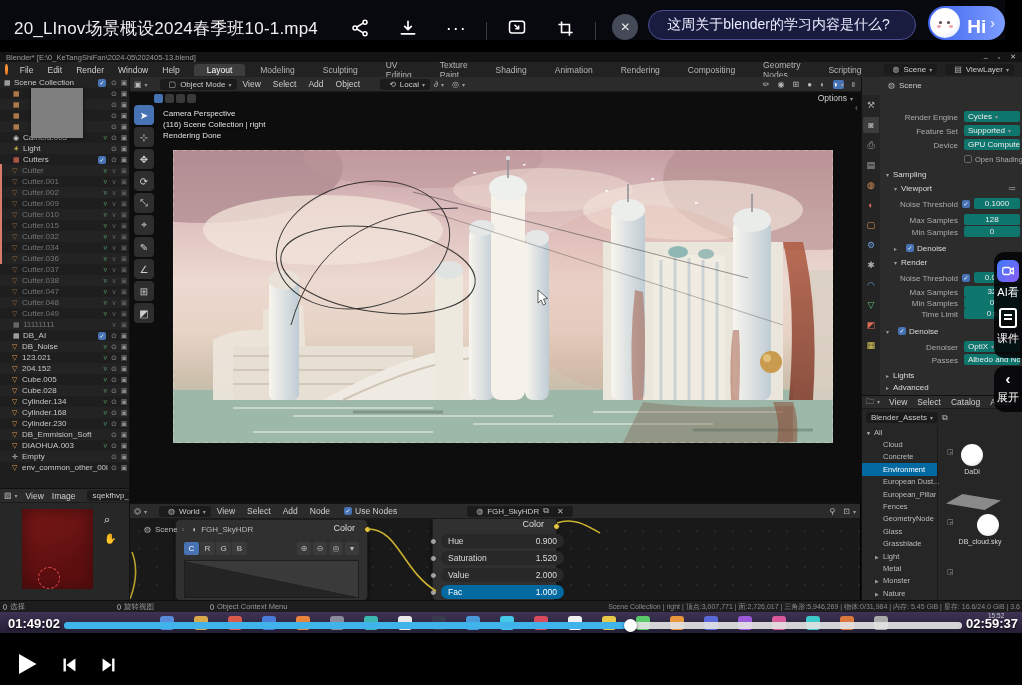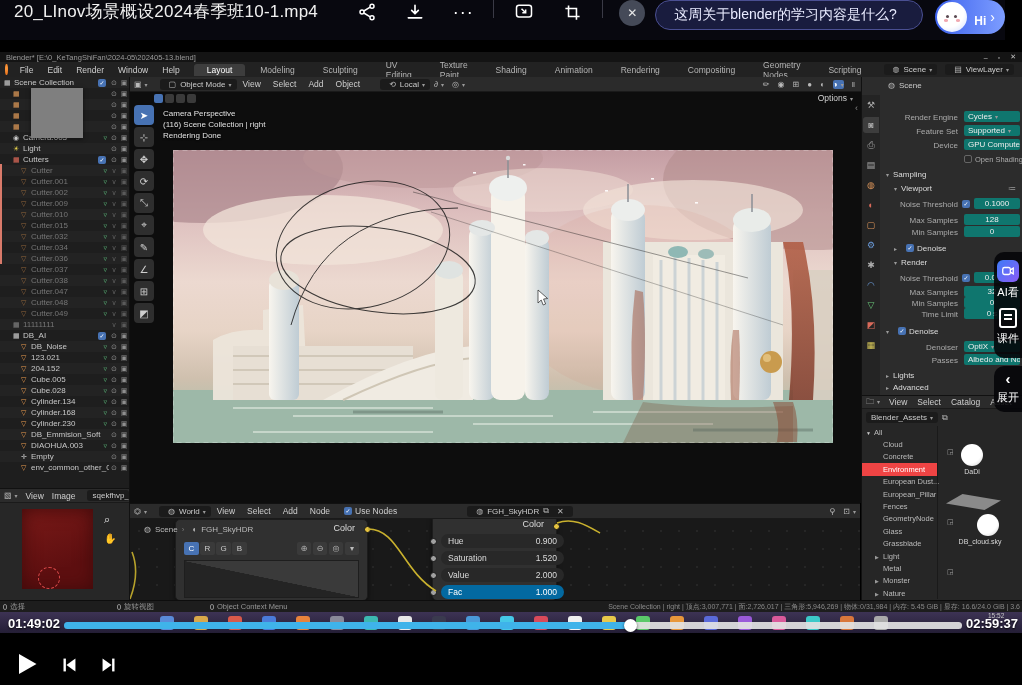--- a/index.html
+++ b/index.html
@@ -1,30 +1,30 @@
 <!DOCTYPE html>
 <html><head>
 <meta charset="utf-8">
 <style>
 *{margin:0;padding:0;box-sizing:border-box}
 body{background:#111;font-family:"Liberation Sans",sans-serif;-webkit-font-smoothing:antialiased}
 .stage{position:relative;width:1022px;height:685px;background:#000;overflow:hidden}
 .ab{position:absolute}
 .row{display:flex;align-items:center}
 
-.topbar{left:0;top:0;width:1005px;height:40px;background:#08080f;display:flex;align-items:flex-start;z-index:50}
+.topbar{left:0;top:0;width:1005px;height:40px;background:#08080f;display:flex;align-items:flex-end;z-index:50}
 .vtitle{color:#f0f0f0;font-size:17px;margin-left:14px;letter-spacing:.2px;white-space:nowrap}
 .tico-btn{width:24px;height:24px;display:flex;align-items:center;justify-content:center;margin:0 12px;color:#fff}
 .tdiv{width:1px;height:18px;background:#3a3a46;margin:0 6px}
 .closeb{width:26px;height:26px;border-radius:50%;background:#454a58;color:#e8e8e8;font-size:12px;display:flex;align-items:center;justify-content:center;margin:0 10px}
 .searchpill{height:30px;border-radius:16px;background:#191c3e;border:1px solid #4a4f92;color:#e9ebff;font-size:14px;display:flex;align-items:center;padding:0 18px;width:268px;white-space:nowrap}
 .hipill{height:34px;border-radius:17px;background:linear-gradient(90deg,#3e63ee,#7d9dff);display:flex;align-items:center;padding:2px 10px 2px 2px;margin-left:12px}
 .hava{width:30px;height:30px;border-radius:50%;background:radial-gradient(circle at 40% 35%,#ffffff 55%,#cfdcff);position:relative;overflow:hidden}
 .hava i{position:absolute;width:3px;height:3px;border-radius:50%;background:#5a4a52}
-.hilab{color:#fff;font-size:12px;font-weight:bold;margin:8px 4px 0 7px}
+.hilab{color:#fff;font-size:19px;font-weight:bold;margin:8px 4px 0 7px}
 .hiarr{color:#fff;font-size:14px}
 
 .btitle{left:0;top:52px;width:1022px;height:10px;background:#141414;color:#9a9a9a;font-size:7.5px;display:flex;align-items:center;padding:0 6px}
 .wbtn{color:#c0c0c0;font-size:7px;margin-left:10px}
 .wmin::before{content:"–"}.wmax::before{content:"▫"}.wclose::before{content:"✕"}
 .menubar{left:0;top:62px;width:1022px;height:15px;background:#222;display:flex;align-items:center;font-size:8.5px;color:#cfcfcf}
 .menu{padding:0 7px}
 .wtab{padding:1px 13px;border-radius:3px 3px 0 0;color:#b5b5b5;margin:0 1px;font-size:8.5px}
 .wtab.act{background:#3d3d3d;color:#fff}
 .selfield{display:flex;align-items:center;background:#1b1b1b;border-radius:3px;height:11px;padding:0 5px;color:#ccc;font-size:8px;margin-left:8px}
@@ -32,21 +32,21 @@
 
 .ehdr{background:#2b2b2b;display:flex;align-items:center;font-size:8.5px;color:#cfcfcf;border-bottom:1px solid #1a1a1a}
 .eico{color:#b9b9b9;font-size:8px;margin:0 4px}
 .cbx{width:8px;height:8px;background:#4772b3;border-radius:2px;color:#fff;font-size:6px;line-height:8px;text-align:center;margin-right:3px}
 .cbx::before{content:"✓"}
 .cbx.off{background:#2a2a2a;border:1px solid #666}.cbx.off::before{content:""}
 
 .outl{left:0;top:77px;width:130px;height:411px;background:#1e1e1e;border-right:1px solid #111;overflow:hidden}
 .orow{height:11px;display:flex;align-items:center;font-size:8px;color:#c8c8c8;padding-left:4px;white-space:nowrap}
 .orow:nth-child(odd){background:rgba(255,255,255,.025)}
-.orow.ind1{padding-left:13px}.orow.ind2{padding-left:21px}
+.orow.ind1{padding-left:13px}.orow.ind2{padding-left:12px}
 .oi{width:10px;flex:0 0 10px;font-size:7px}
 .col .oi::before{content:"▦";color:#c9c9c9}
 .colo .oi::before{content:"▦";color:#e09a58}
 .colred .oi::before{content:"▦";color:#e06a5a}
 .mesh .oi::before{content:"▽";color:#ef9d4f}
 .cam .oi::before{content:"◉";color:#c9c9c9}
 .light .oi::before{content:"☀";color:#e8d44d}
 .empty .oi::before{content:"✛";color:#c9c9c9}
 .on{flex:1;overflow:hidden}
 .dim .on{color:#767676}.dim .oi::before{opacity:.55}
@@ -72,21 +72,21 @@
 .psec{position:absolute;font-size:8px;color:#dcdcdc}
 .psec::before{content:"▾";font-size:6px;color:#999;margin-right:4px}
 .psec.cl::before{content:"▸"}
 
 .assets{left:861px;top:395px;width:161px;height:205px;background:#262626;border-left:1px solid #111;border-top:1px solid #111;overflow:hidden}
 .cat{height:12.4px;font-size:7.5px;color:#bbb;display:flex;align-items:center;padding-left:13px;white-space:nowrap}
 .cat .arr{width:8px;flex:0 0 8px}
 .cat.arrow .arr::before{content:"▶";font-size:5px;color:#999}
 .cat.all .arr::before{content:"▼";font-size:5px;color:#ccc}
 .cat.all{padding-left:4px}
-.cat.sel{background:#ef4444;color:#fff}
+.cat.sel{background:#0369a1;color:#fff}
 .sphere{border-radius:50%;background:radial-gradient(circle at 38% 32%,#ffffff 60%,#c9c9c9);position:absolute}
 .alab{position:absolute;font-size:7px;color:#d8d8d8;text-align:center}
 .abadge{position:absolute;font-size:7px;color:#9a9a9a}
 
 .shader{left:130px;top:503px;width:730px;height:97px;background:#191919;background-image:radial-gradient(#262626 1px,transparent 1px);background-size:18px 18px;border-top:1px solid #111;overflow:hidden}
 .node{position:absolute;background:#303030;border:1px solid #1c1c1c;border-radius:5px;box-shadow:0 2px 5px rgba(0,0,0,.5)}
 .sock{position:absolute;width:7px;height:7px;border-radius:50%;border:1px solid #161616}
 .sock.y{background:#e6c340}.sock.g{background:#a1a1a1}
 .hrow{position:absolute;left:8px;right:8px;height:14px}
 .hfield{height:14px;background:#282828;border-radius:7px;display:flex;align-items:center;justify-content:space-between;padding:0 7px;font-size:8.5px;color:#dcdcdc}

